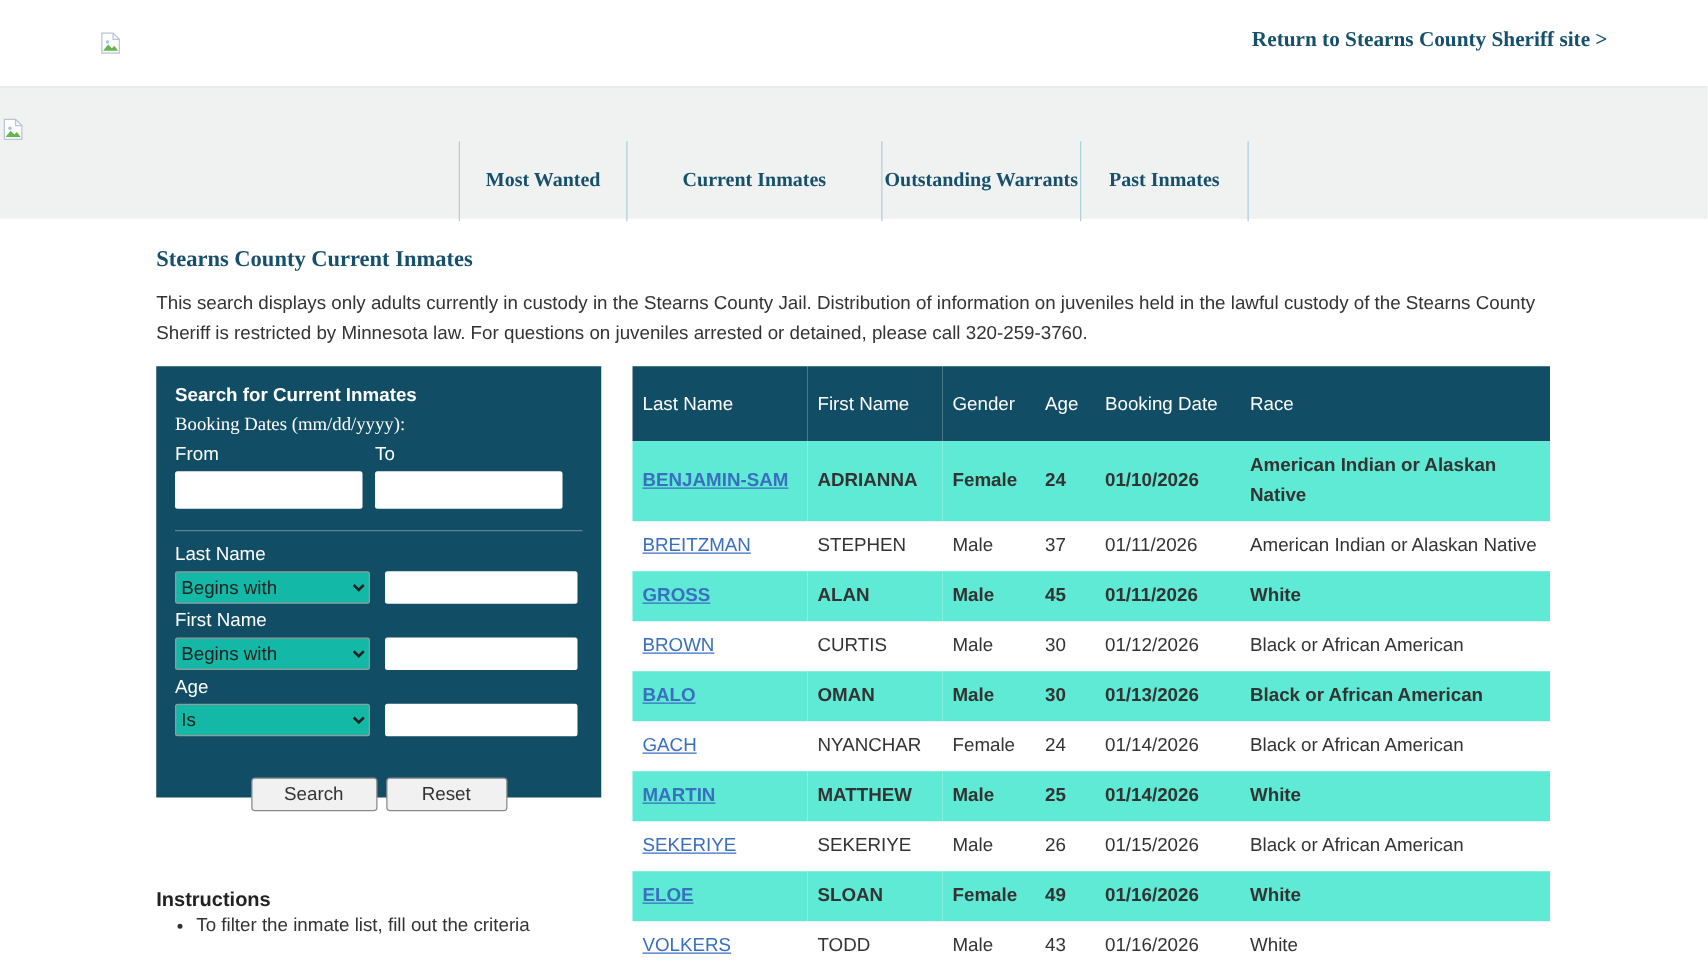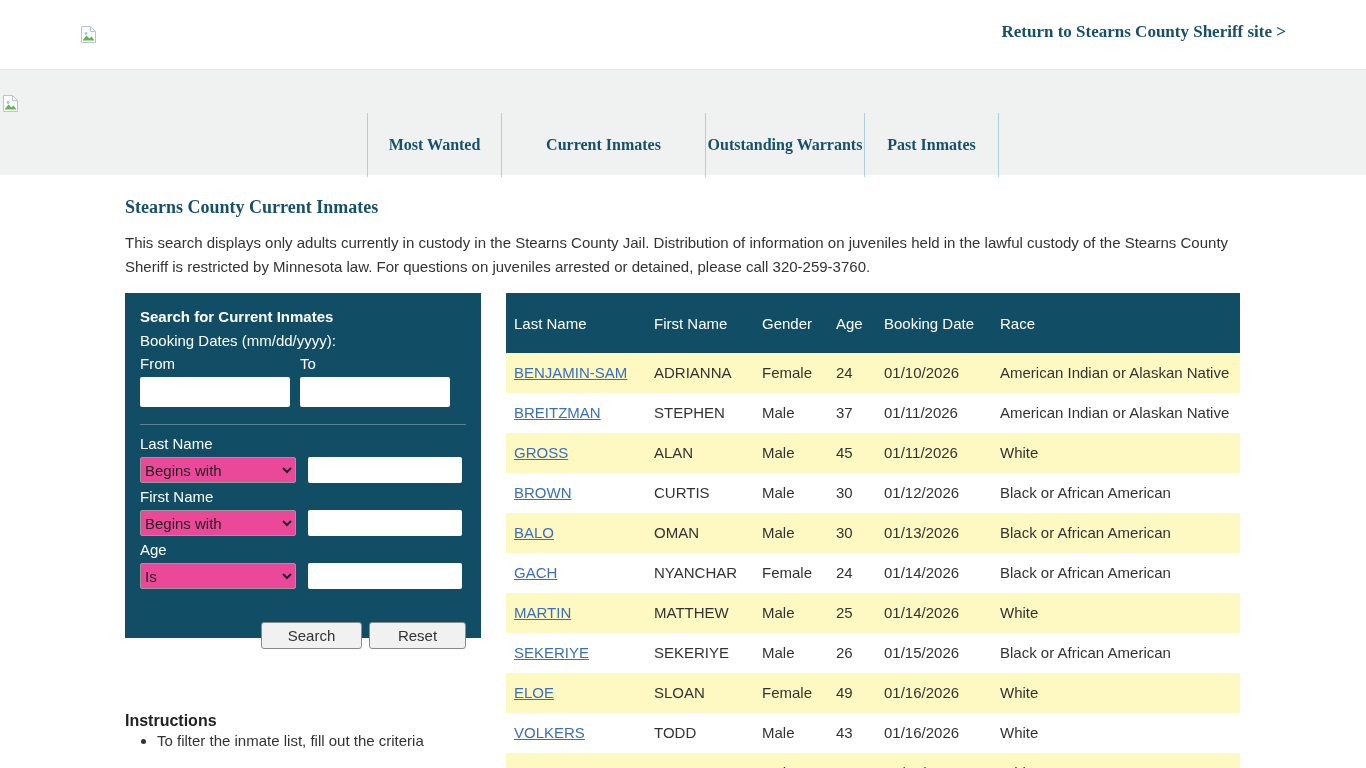--- a/index.html
+++ b/index.html
@@ -32,33 +32,33 @@
   .page-title { position:absolute; left:125px; top:197px;
                 font-family:"Liberation Serif", serif; font-weight:bold; font-size:18px;
                 color:#16506b; }
   .page-desc { position:absolute; left:125px; top:231px; width:1118px;
                font-size:15px; line-height:24px; color:#333; }
 
   
   .search-panel { position:absolute; left:125px; top:293px; width:356px; height:345px;
                   background:#114e66; color:#fff; padding:15px; font-size:15px; }
   .sp-title { font-weight:bold; margin-bottom:7px; font-size:15px; }
-  .sp-sub   { margin-bottom:6px; }
+  .sp-sub   { margin-bottom:6px;font-family:Liberation Serif, serif; }
   .date-row { display:flex; gap:10px; }
   .date-col { width:150px; }
   .date-col input { display:block; width:150px; height:30px; border:none; border-radius:2px;
                     margin-top:5px; font-size:15px; padding:0 6px; }
   .sp-divider { border:none; border-top:1px solid #5d8296; margin:17px 0 10px 0; }
   .field-label { margin:5px 0 5px 0; }
   .field-row { display:flex; gap:12px; margin-bottom:2px; }
   .field-row select { width:156px; height:26px; font-size:15px; color:#222;
-                      border:1px solid #999; background:#ec4899; border-radius:2px; }
+                      border:1px solid #999; background:#14b8a6; border-radius:2px; }
   .field-row input { width:154px; height:26px; border:none; border-radius:2px;
                      font-size:15px; padding:0 6px; }
-  .button-row { display:flex; justify-content:flex-end; gap:7px; margin-top:33px; }
+  .button-row { display:flex; justify-content:center; gap:7px; margin-top:33px; }
   .btn { width:101px; height:27px; background:#f1f1f1; border:1px solid #8a8a8a;
          border-radius:3px; font-size:15px; color:#333; cursor:pointer;
          font-family:"Liberation Sans", sans-serif; }
   .btn-reset { width:97px; }
 
   
   .instructions { position:absolute; left:125px; top:712px; width:360px; color:#222; }
   .instructions h2 { font-size:16px; font-weight:bold; color:#222; }
   .instructions ul { margin-left:32px; }
   .instructions li { font-size:15px; color:#333; line-height:22px; }
@@ -68,21 +68,21 @@
                   border-collapse:collapse; font-size:15px; color:#333; table-layout:fixed; }
   .inmate-table col:nth-child(1){ width:140px; }
   .inmate-table col:nth-child(2){ width:108px; }
   .inmate-table col:nth-child(3){ width:74px; }
   .inmate-table col:nth-child(4){ width:48px; }
   .inmate-table col:nth-child(5){ width:116px; }
   .inmate-table col:nth-child(6){ width:248px; }
   .inmate-table th { background:#114e66; color:#fdfdfd; font-weight:normal; text-align:left;
                      height:60px; padding:6px 8px; vertical-align:middle; font-size:15px; }
   .inmate-table td { padding:8px 8px; vertical-align:middle; line-height:24px; height:34px; }
-  .inmate-table tr.alt { background:#fef9c3; }
+  .inmate-table tr.alt { background:#5eead4;font-weight:bold; }
   .inmate-table a { color:#3a6fc0; text-decoration:underline; cursor:pointer; }
 
   
   .broken-img { width:17px; height:19px; display:inline-block; }
 </style>
 </head>
 <body>
 
 <div class="top-header">
   <svg class="broken-img" viewBox="0 0 17 19">

